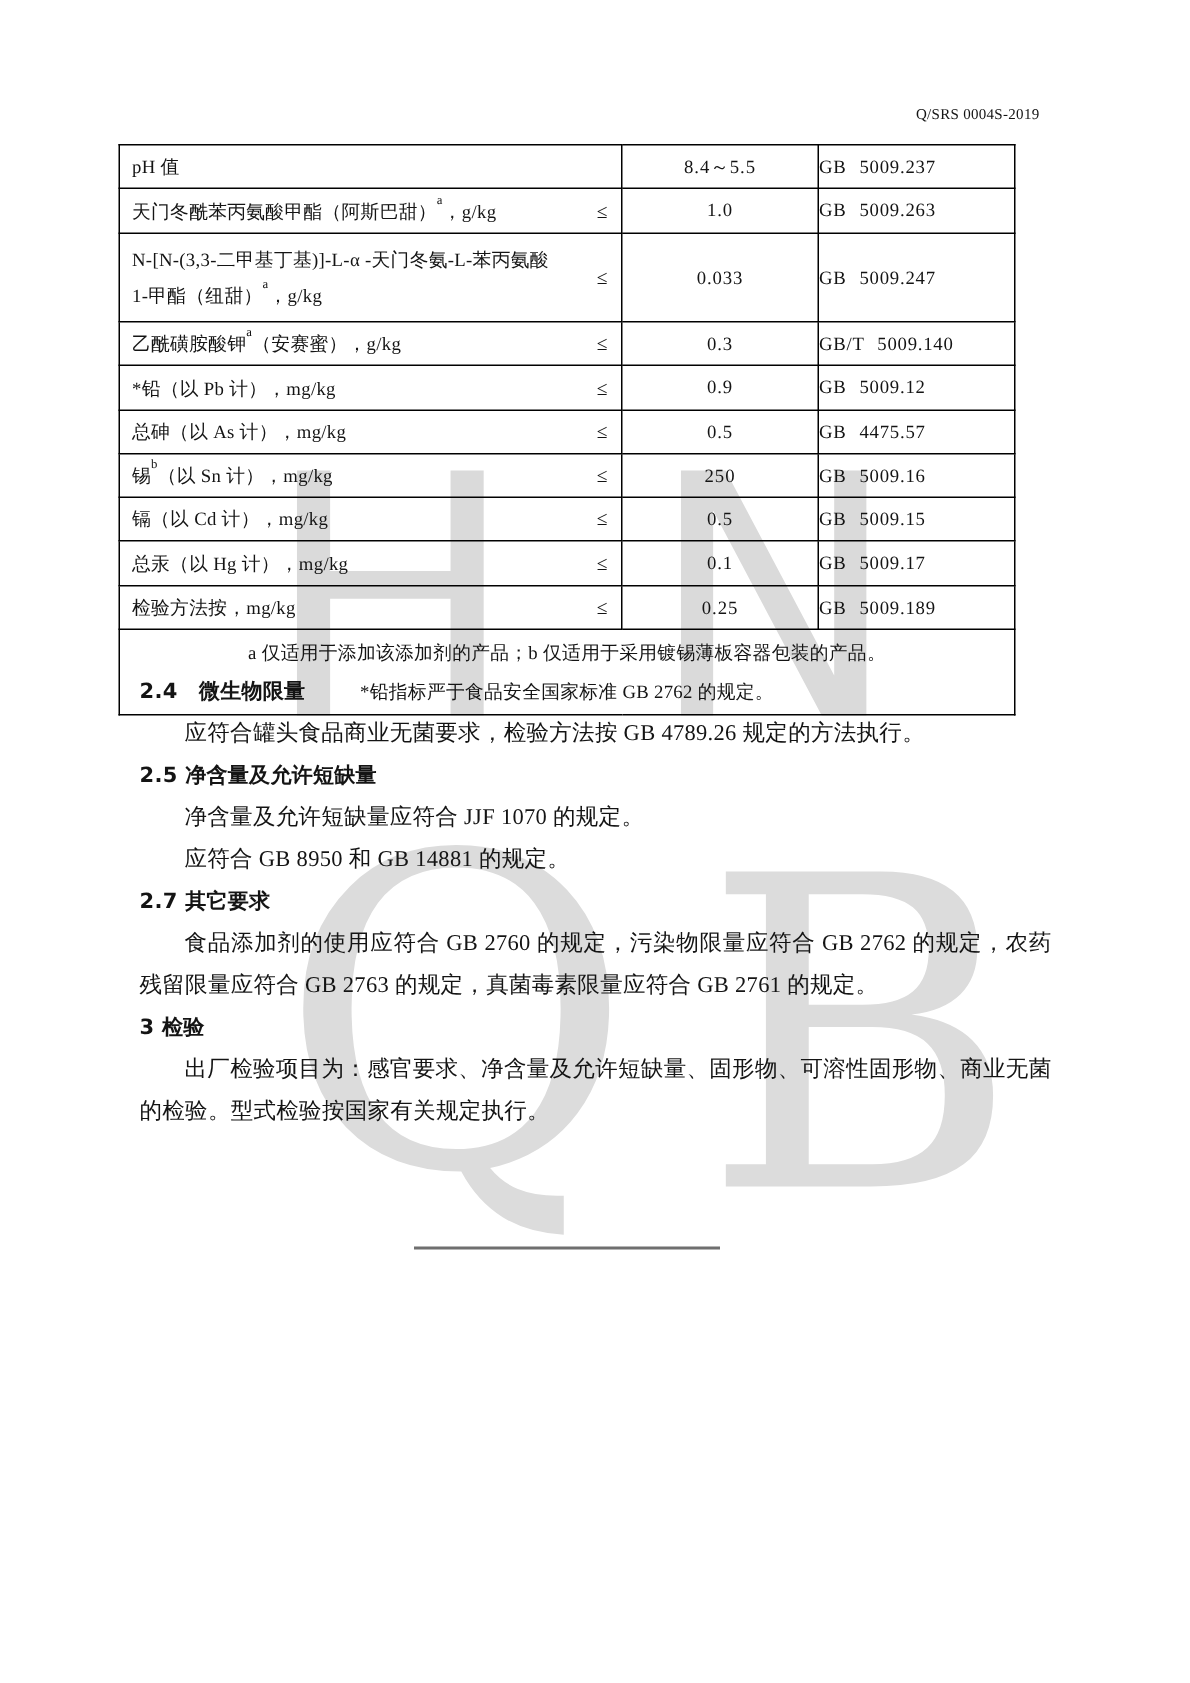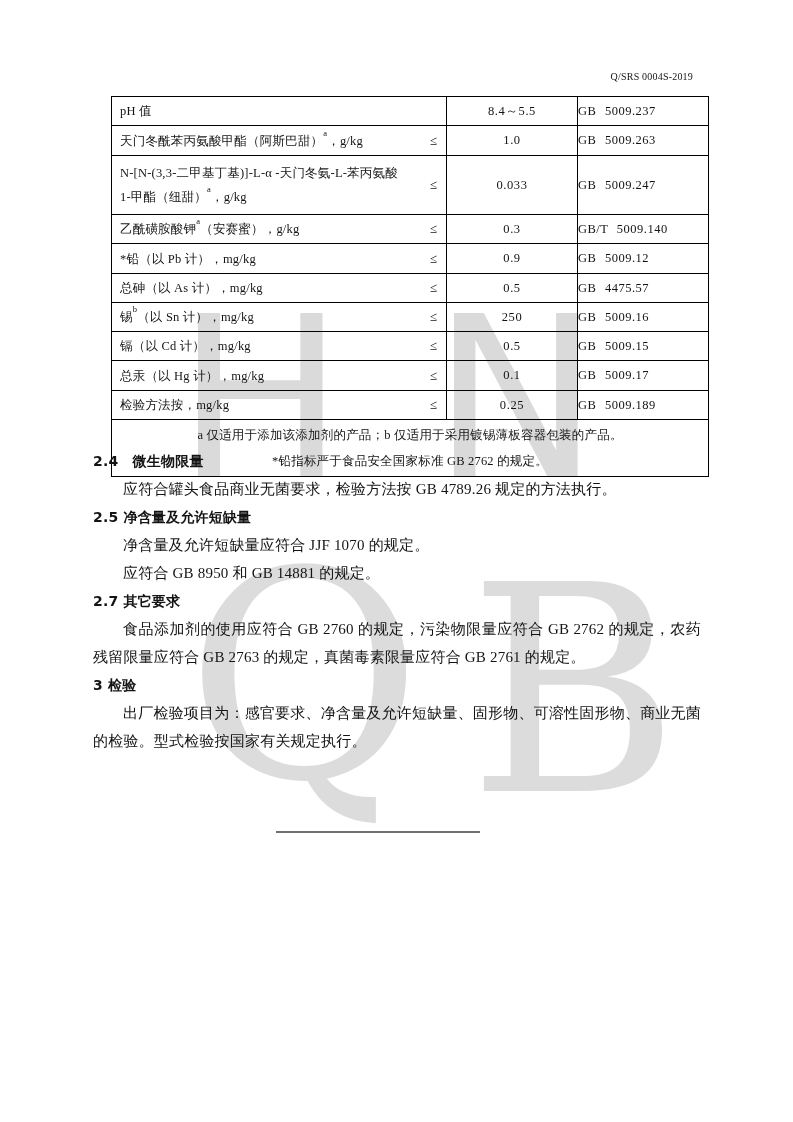--- a/index.html
+++ b/index.html
@@ -22,21 +22,21 @@
   .layer{position:absolute;inset:0;z-index:1;}
 
   
   .doc-header{
     position:absolute;top:71px;left:0;width:693px;text-align:right;
     font-size:10px;letter-spacing:0.2px;
   }
 
   
   table.limits{
-    position:absolute;left:111px;top:96px;width:597px;
+    position:absolute;left:79px;top:96px;width:597px;
     border-collapse:collapse;table-layout:fixed;
   }
   table.limits td{
     border:1px solid #000;font-size:12.5px;vertical-align:middle;
     padding:0;overflow:hidden;
   }
   .c-name-wrap{
     display:flex;align-items:center;justify-content:space-between;
     padding:2px 9px 2px 8px;line-height:24px;
   }

